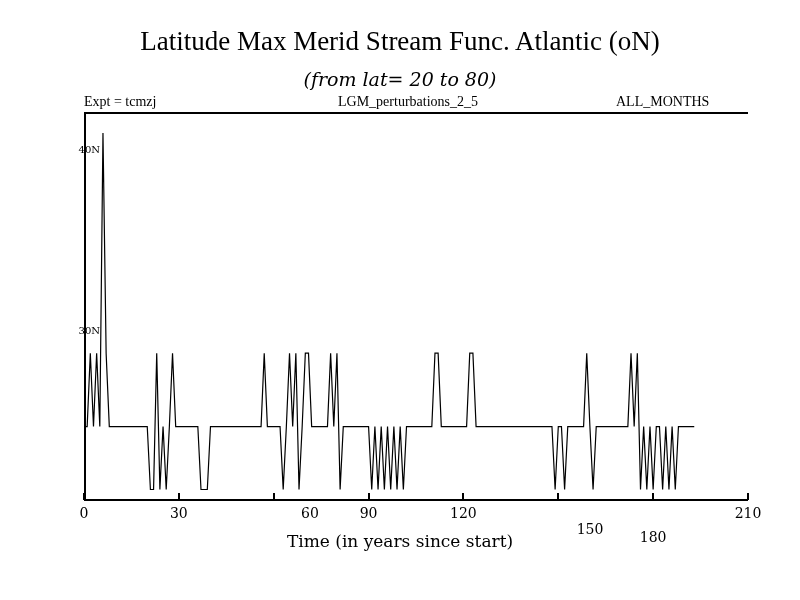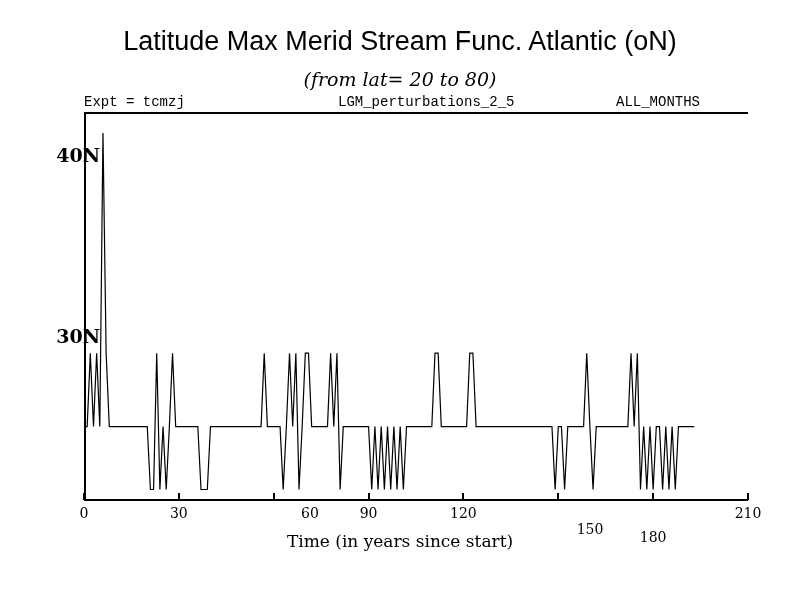--- a/index.html
+++ b/index.html
@@ -19,38 +19,38 @@
     width: 800px;
     height: 600px;
   }
   .title {
     position: absolute;
     left: 0;
     top: 26px;
     width: 800px;
     text-align: center;
     font-size: 27px;
-    font-family: Liberation Sans, sans-serif;
+    font-family: Liberation Serif, serif;
     letter-spacing: 0px;
   }
   .subtitle {
     position: absolute;
     left: 0;
     top: 68px;
     width: 800px;
     text-align: center;
     font-size: 19px;
     font-family: "DejaVu Serif", serif;
     font-style: italic;
   }
   .hdr {
     position: absolute;
     top: 94px;
     font-size: 14px;
-    font-family: Liberation Mono, monospace;
+    font-family: Liberation Serif, serif;
     white-space: nowrap;
   }
   .hdr-left  { left: 84px; }
   .hdr-mid   { left: 316px; margin-left: 22px; }
   .hdr-right { left: 616px; }
 
   .plot-frame {
     position: absolute;
     left: 84px;
     top: 112px;
@@ -71,25 +71,24 @@
     position: absolute;
     left: 84px;
     top: 112px;
     width: 2px;
     height: 389px;
     background: #000;
   }
   .ytick-label {
     position: absolute;
     right: 752px;
-    font-size: 19px;
+    font-size: 10px;
     font-family: "DejaVu Serif", serif;
     text-align: right;
     width: 60px;
-    font-weight: bold;
   }
   .ylab40 { top: 144px; left: 40px; }
   .ylab30 { top: 325px; left: 40px; }
 
   .xtick-label {
     position: absolute;
     top: 505px;
     font-size: 14px;
     font-family: "DejaVu Serif", serif;
     transform: translateX(-50%);

